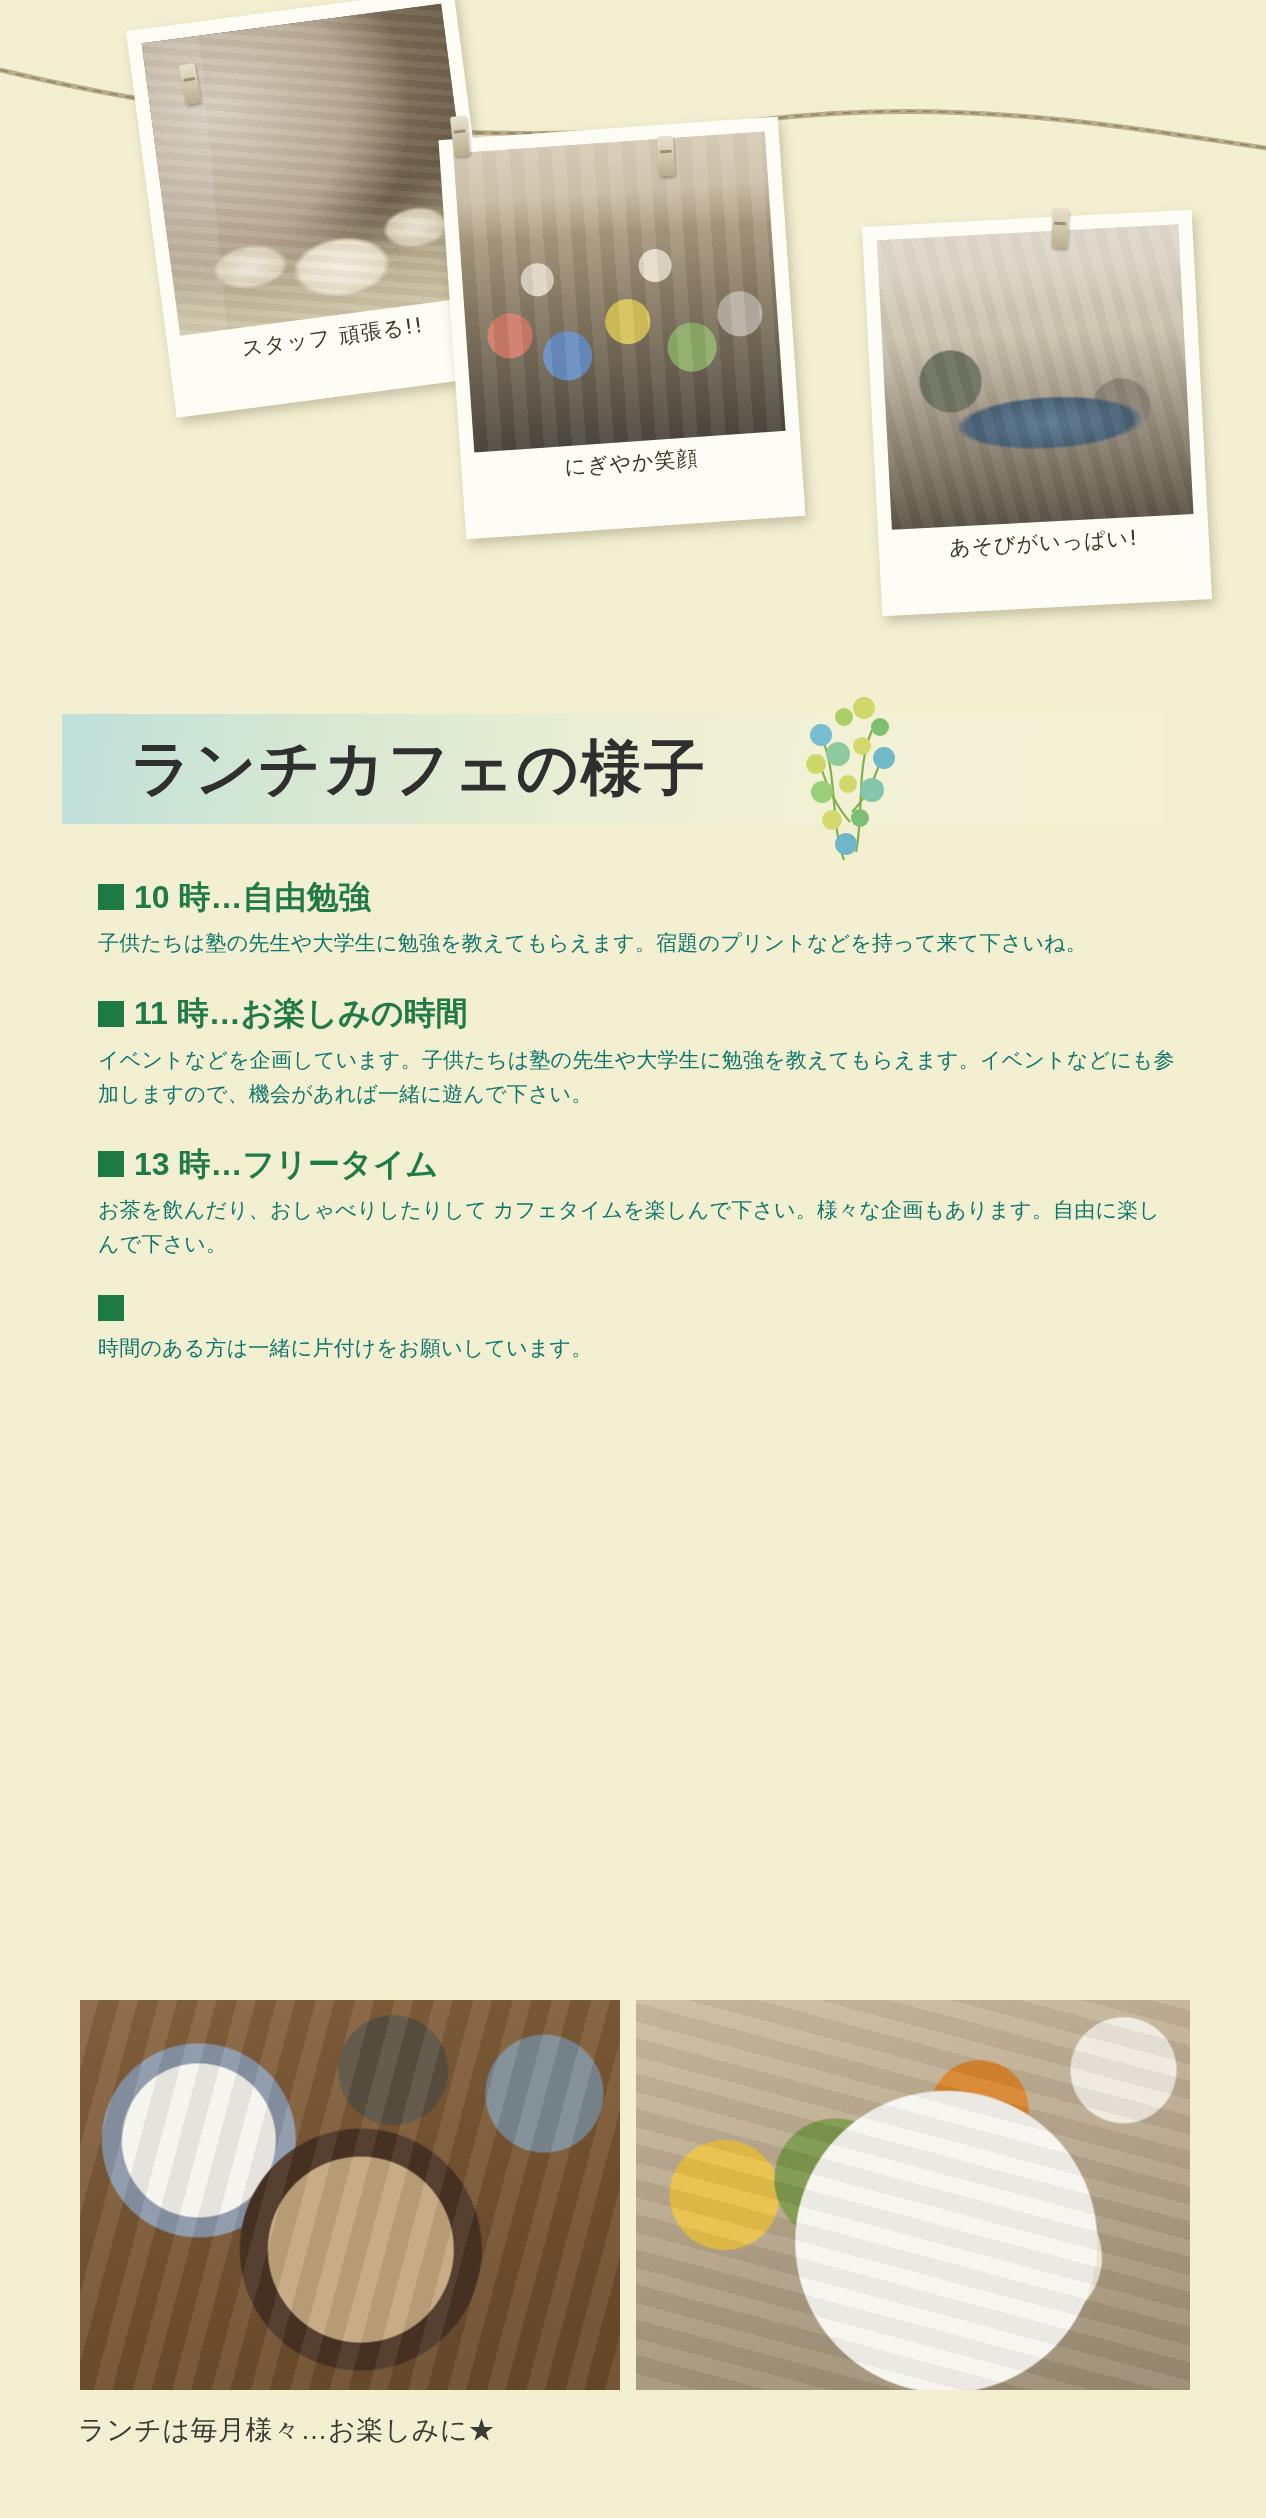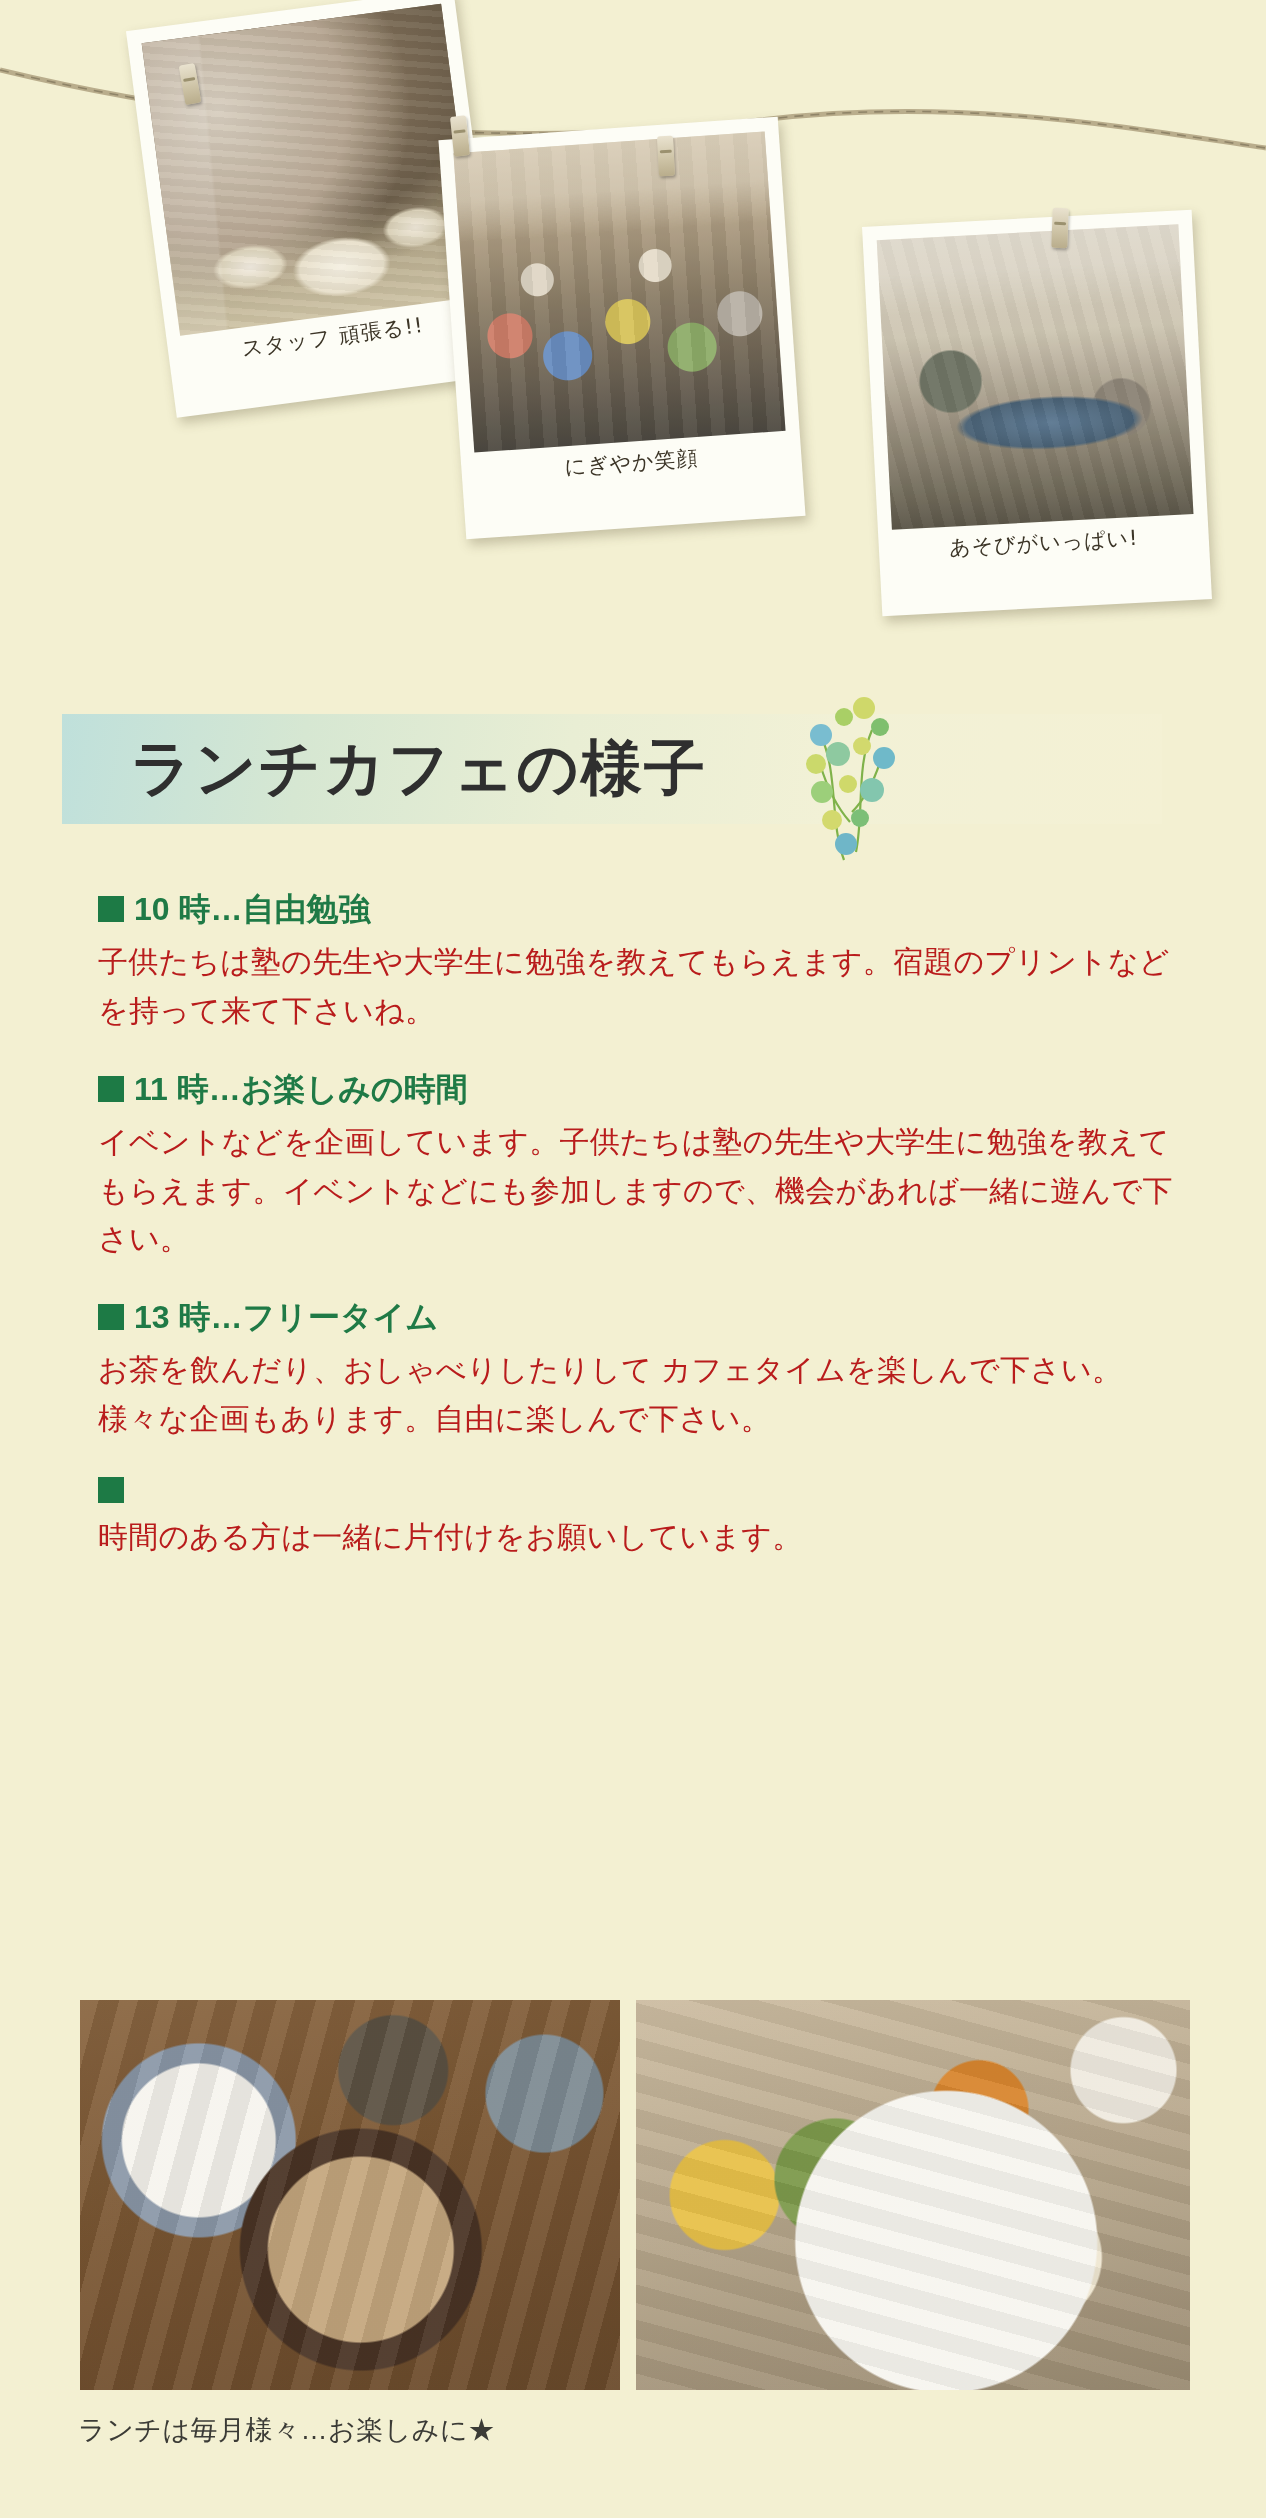--- a/index.html
+++ b/index.html
@@ -183,35 +183,35 @@
     left: 98px;
     top: 878px;
     width: 1080px;
   }
   .item { margin-bottom: 34px; }
   .item-head {
     font-size: 32px;
     font-weight: bold;
     color: #1f7a46;
     line-height: 1.2;
-    margin: 12px 0 10px 0;
+    margin: 0 0 10px 0;
     display: flex;
     align-items: center;
   }
   .sq {
     display: inline-block;
     width: 26px;
     height: 26px;
     background: #1d7a45;
     margin-right: 10px;
     flex: 0 0 auto;
   }
   .item-body {
-    font-size: 30px;
-    color: #b91c1c;
+    font-size: 21px;
+    color: #0f766e;
     line-height: 1.62;
     margin: 0;
     letter-spacing: 0.2px;
   }
 
   
   .foods {
     position: absolute;
     left: 80px;
     top: 2000px;

